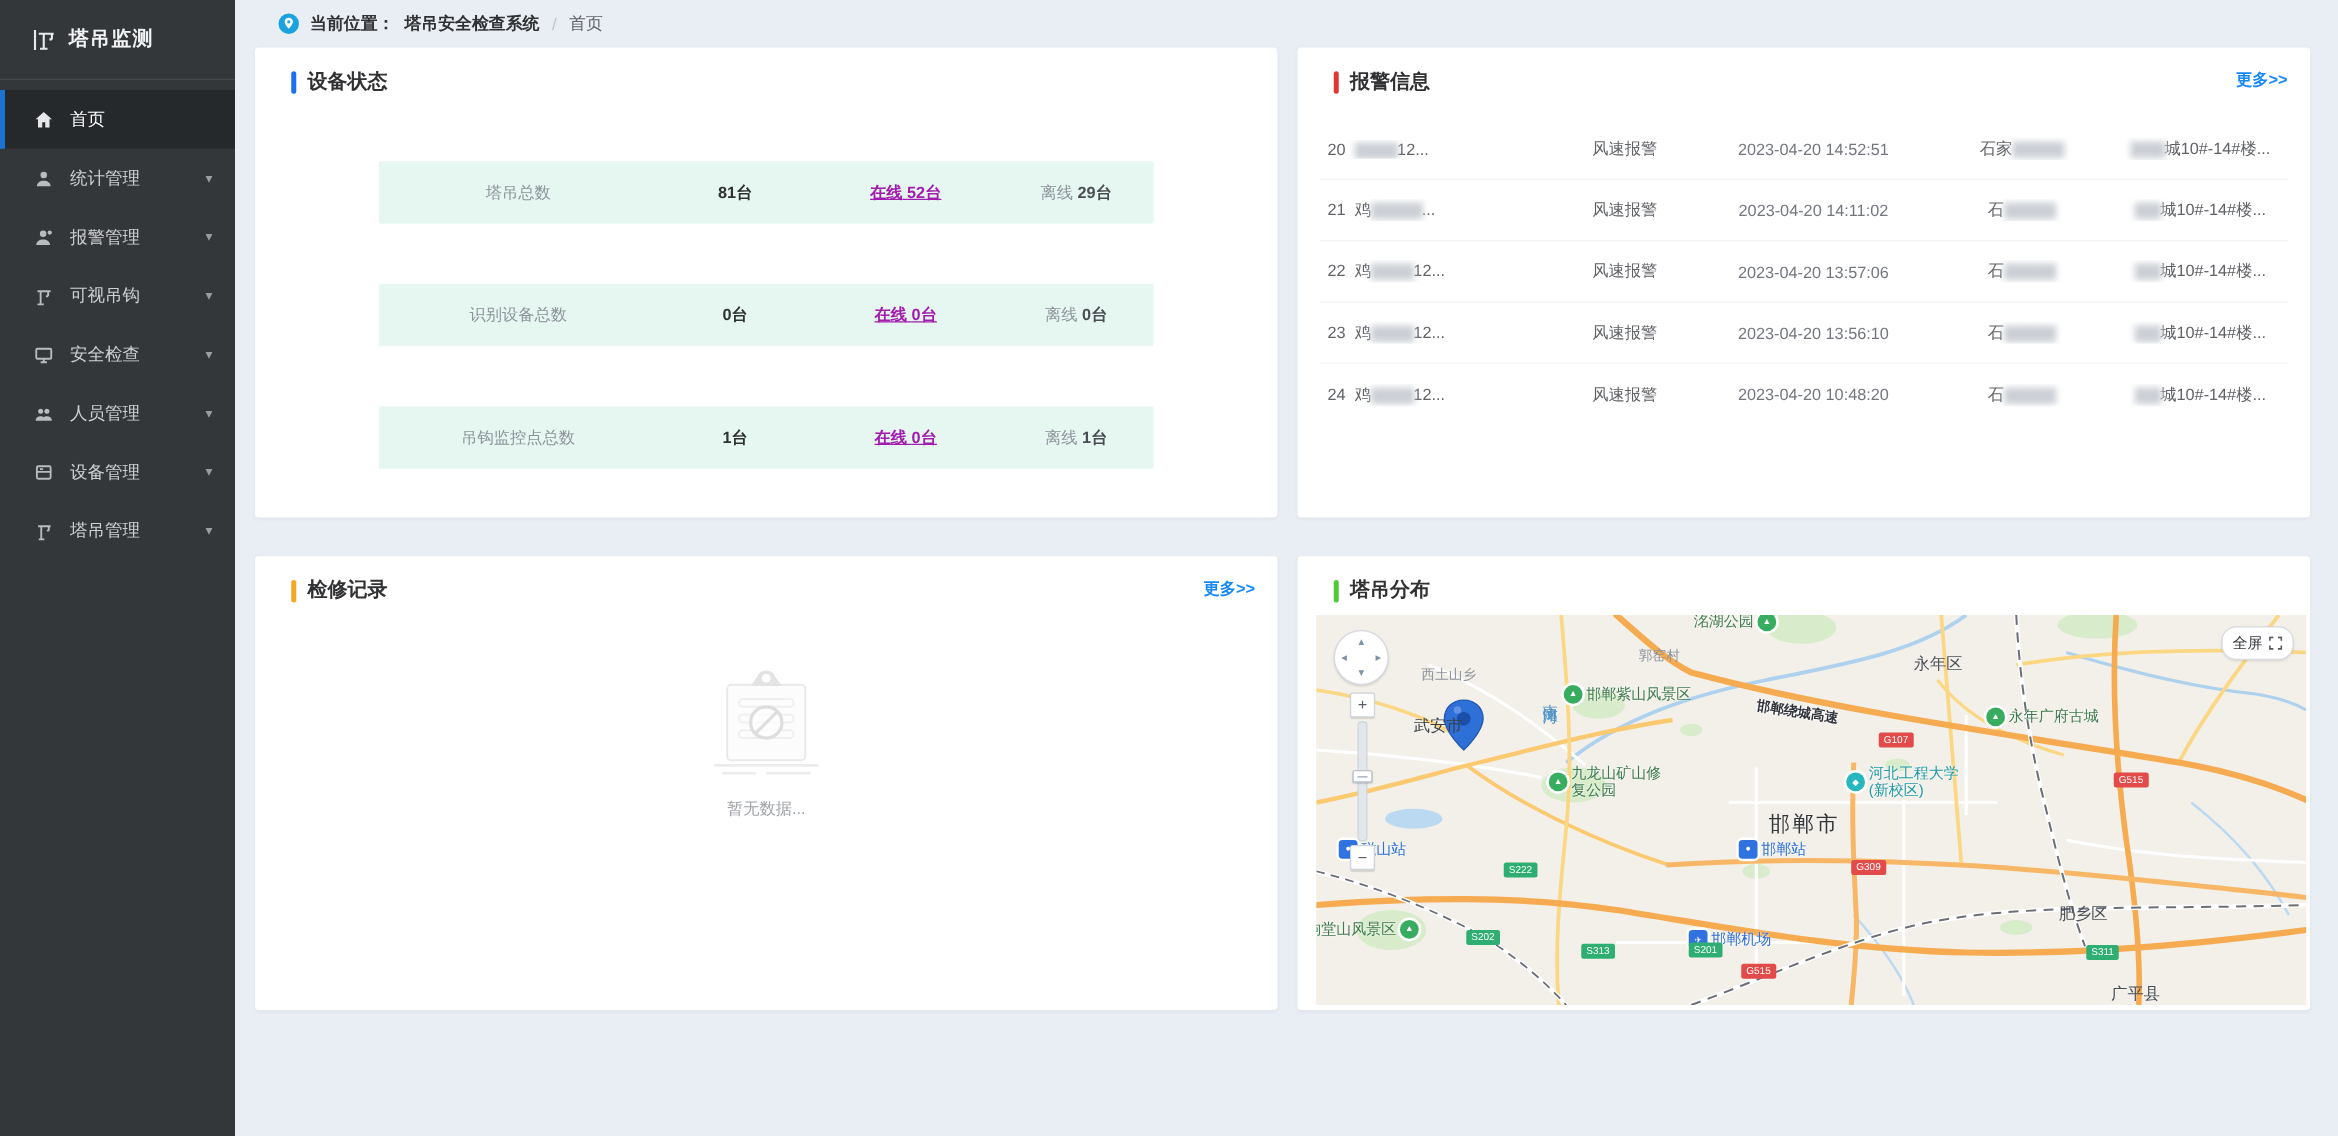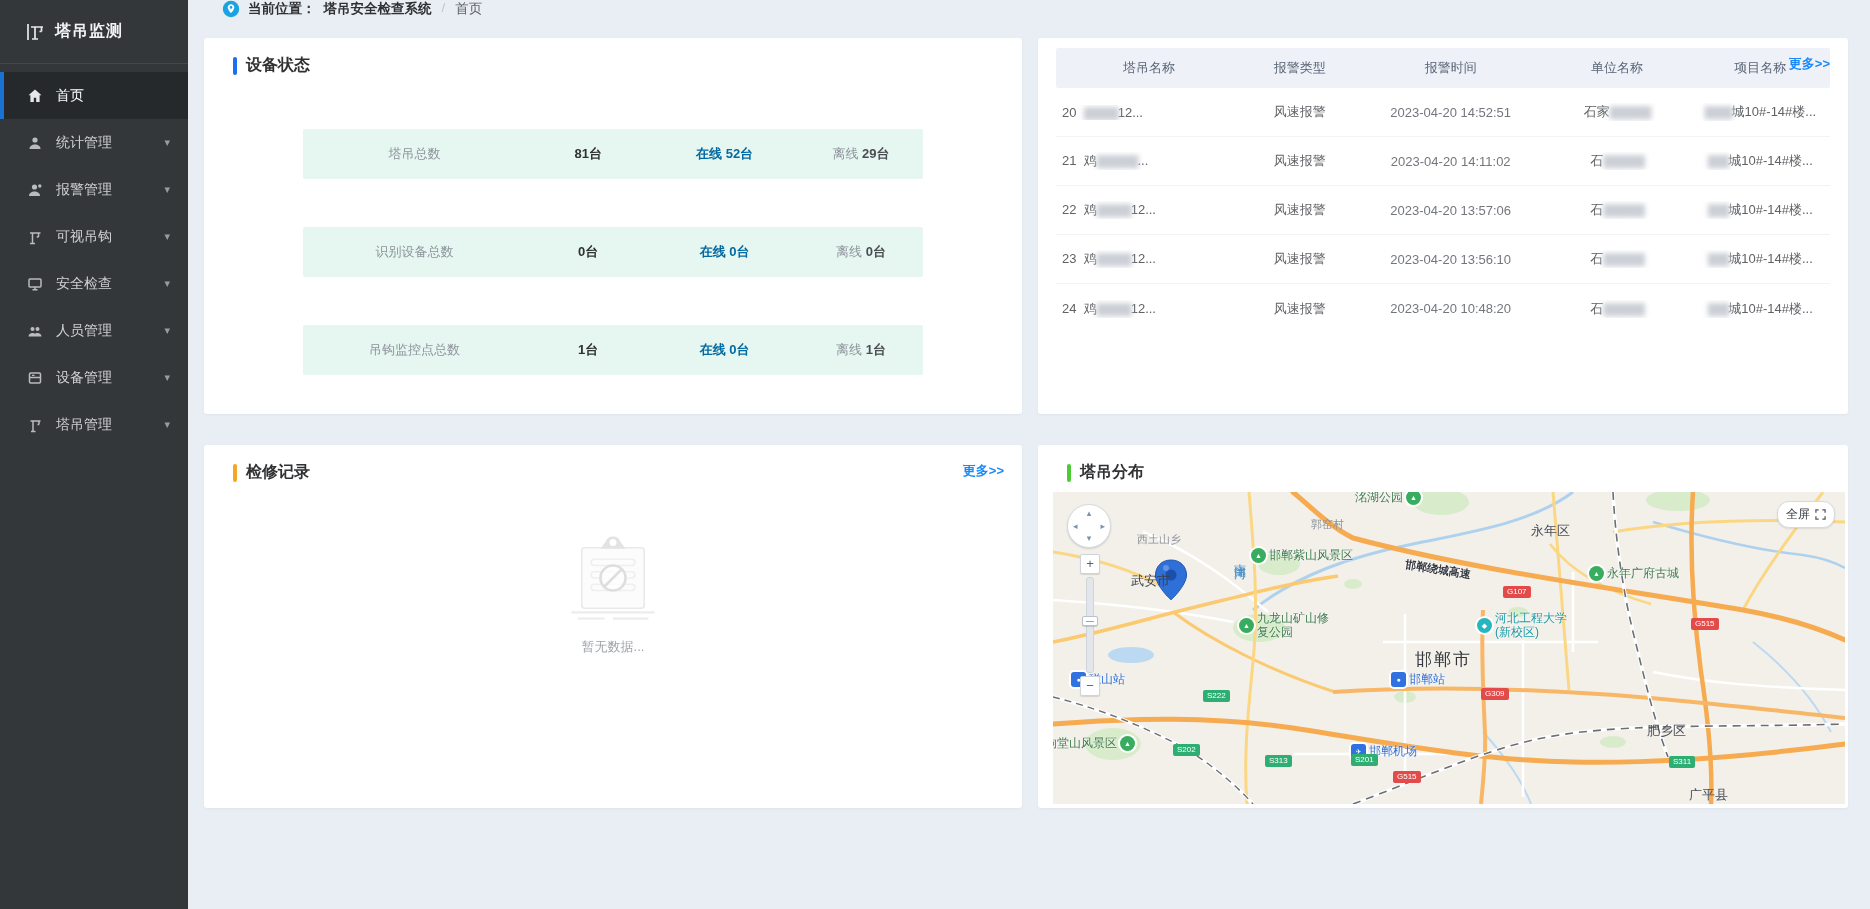--- a/index.html
+++ b/index.html
@@ -11,39 +11,39 @@
   .logo { height:64px; display:flex; align-items:center; gap:9px; padding-left:26px; border-bottom:1px solid #44474b; color:#f2f3f4; font-size:16px; font-weight:bold; letter-spacing:1px; }
   .nav { padding-top:8px; }
   .nav-item { position:relative; height:47px; display:flex; align-items:center; gap:13px; padding-left:27px; color:#cfd0d2; font-size:14px; cursor:pointer; }
   .nav-item svg { flex:0 0 16px; }
   .nav-item .caret { position:absolute; right:18px; color:#9a9c9f; font-size:11px; }
   .nav-item.active { background:#26292c; color:#ffffff; }
   .nav-item.active::before { content:""; position:absolute; left:0; top:0; bottom:0; width:4px; background:#1a73d1; }
 
   
   .main { position:absolute; left:188px; top:0; right:0; bottom:0; }
-  .breadcrumb { height:38px; display:flex; align-items:flex-start; gap:8px; padding-left:34px; font-size:13.5px; color:#606266; }
+  .breadcrumb { height:38px; display:flex; align-items:center; gap:8px; padding-left:34px; font-size:13.5px; color:#606266; }
   .breadcrumb .bc-bold { font-weight:bold; color:#303133; }
   .breadcrumb .bc-sep { color:#c0c4cc; margin:0 2px; }
 
   .grid { margin:0 22px 0 16px; display:grid; grid-template-columns:818px 810px; grid-template-rows:376px 363px; gap:31px 16px; }
   .panel { background:#fff; border-radius:3px; box-shadow:0 1px 3px rgba(30,50,80,.05); position:relative; overflow:hidden; }
   .p-head { display:flex; align-items:center; padding:17px 18px 9px 18px;margin-left:11px; }
   .p-bar { width:4px; height:18px; border-radius:2px; margin-right:9px; }
   .p-title { font-size:16px; font-weight:bold; color:#303133; }
   .more-link { position:absolute; right:18px; top:17px; font-size:13px; font-weight:bold; color:#1989fa; text-decoration:none; cursor:pointer; }
   .bar-blue{background:#1d6ff2;} .bar-red{background:#e03636;} .bar-orange{background:#f5a623;} .bar-green{background:#4ccb33;}
 
   
   .stat-rows { padding-top:44px; }
   .stat-row { width:620px; height:50px; margin:0 auto 48px auto; background:#e6f7f1; border-radius:2px; display:grid; grid-template-columns:36% 20% 24% 20%; align-items:center; font-size:13px; }
   .stat-row > div { text-align:center; }
   .s-label { color:#8d939b; }
   .s-total { color:#303133; font-weight:bold; }
-  .s-online { color:#0369a1; font-weight:bold; }
+  .s-online { color:#a21caf; font-weight:bold;text-decoration:underline; }
   .s-offline { color:#4a4d52; font-weight:bold; }
 
   
   .atable { margin:10px 18px 0 18px; font-size:13px; }
   .atr { display:grid; grid-template-columns:24% 15% 24% 19% 18%; align-items:center; }
   .atr.head { background:#eef2f8; height:40px; color:#5a6475; border-radius:2px; }
   .atr.head > div { text-align:center; }
   .atr.row { height:49px; border-bottom:1px solid #f2f3f5; color:#606266; }
   .atr.row > div { text-align:center; overflow:hidden; white-space:nowrap; }
   .cell-name { text-align:left !important; padding-left:6px; }
@@ -199,29 +199,26 @@
           <div class="stat-row">
             <div class="s-label">吊钩监控点总数</div>
             <div class="s-total">1台</div>
             <div class="s-online"><span>在线</span> <span>0台</span></div>
             <div class="s-offline"><span style="color:#8d939b;font-weight:normal">离线</span> <span>1台</span></div>
           </div>
         </div>
       </section>
 
       <section class="panel">
+        <div class="p-head">
+          <span class="p-bar bar-red"></span>
+          <span class="p-title">报警信息</span>
+        </div>
         <a class="more-link">更多&gt;&gt;</a>
         <div class="atable">
-          <div class="atr head">
-            <div>塔吊名称</div>
-            <div>报警类型</div>
-            <div>报警时间</div>
-            <div>单位名称</div>
-            <div>项目名称</div>
-          </div>
 
           <div class="atr row">
             <div class="cell-name"><span>20</span>&nbsp;&nbsp;<span></span><span class="mask">█████</span><span>12...</span></div>
             <div>风速报警</div>
             <div class="cell-time">2023-04-20 14:52:51</div>
             <div><span>石家</span><span class="mask">██████</span></div>
             <div><span class="mask">████</span><span>城10#-14#楼...</span></div>
           </div>
           <div class="atr row">
             <div class="cell-name"><span>21</span>&nbsp;&nbsp;<span>鸡</span><span class="mask">██████</span><span>...</span></div>

